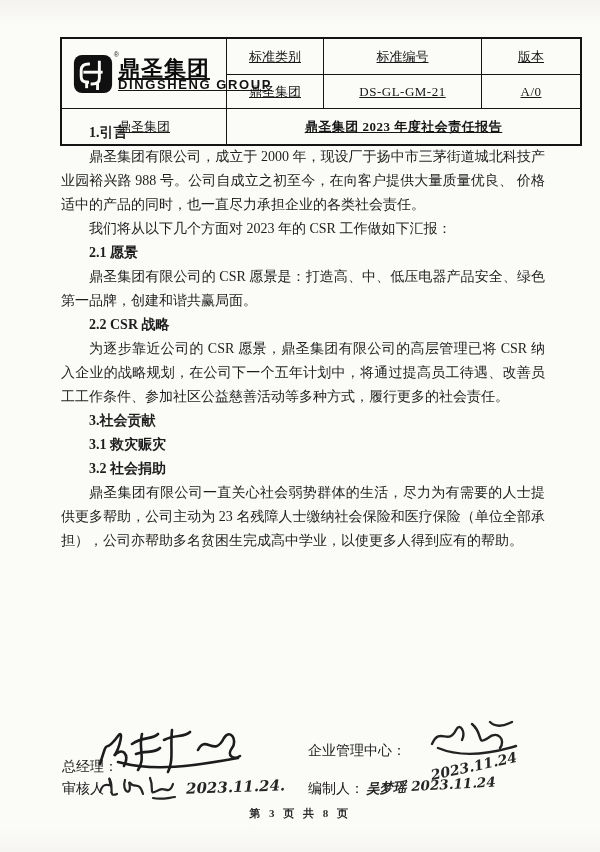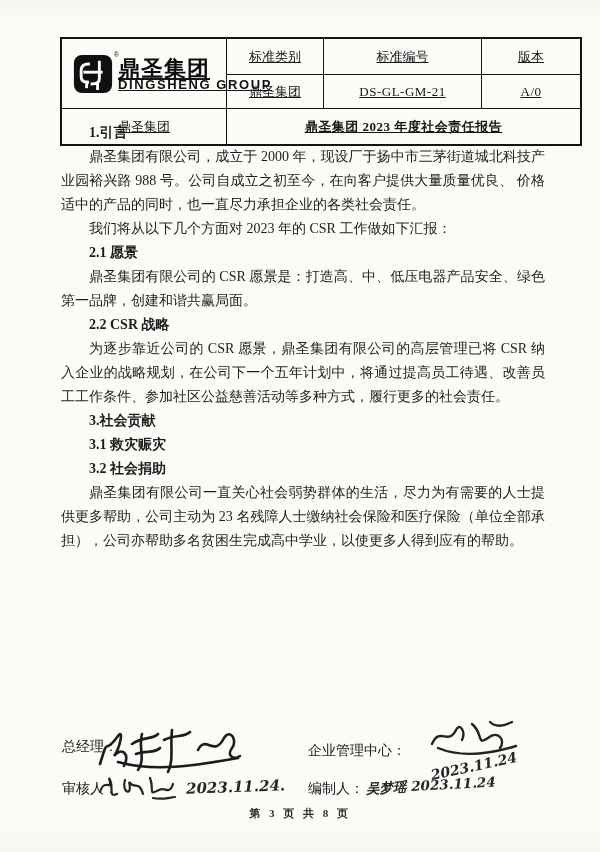--- a/index.html
+++ b/index.html
@@ -114,21 +114,21 @@
     <p class="hd">2.2 CSR 战略</p>
     <p>为逐步靠近公司的 CSR 愿景，鼎圣集团有限公司的高层管理已将 CSR 纳入企业的战略规划，在公司下一个五年计划中，将通过提高员工待遇、改善员工工作条件、参加社区公益慈善活动等多种方式，履行更多的社会责任。</p>
     <p class="hd">3.社会贡献</p>
     <p class="hd">3.1 救灾赈灾</p>
     <p class="hd">3.2 社会捐助</p>
     <p>鼎圣集团有限公司一直关心社会弱势群体的生活，尽力为有需要的人士提供更多帮助，公司主动为 23 名残障人士缴纳社会保险和医疗保险（单位全部承担），公司亦帮助多名贫困生完成高中学业，以使更多人得到应有的帮助。</p>
   </div>
 
   <div class="sig">
 
-    <span class="lbl" style="left:62px;top:8px">总经理：</span>
+    <span class="lbl" style="left:62px;top:28px">总经理：</span>
     <svg style="left:92px;top:-8px" width="150" height="56" viewBox="0 0 150 56">
       <g stroke="#1c1c1c" stroke-width="2.6" fill="none" stroke-linecap="round">
         <path d="M8,42 C18,10 10,36 26,14 C32,6 28,26 22,34 C30,24 38,32 32,44"></path>
         <path d="M50,12 C46,26 54,36 46,48 M40,22 C52,14 60,18 66,12 M44,32 C54,28 62,32 68,26"></path>
         <path d="M80,8 C78,24 82,38 76,50 M72,18 C84,12 92,16 98,10"></path>
         <path d="M106,28 C114,12 122,36 132,16 C138,6 146,18 140,26 C134,34 142,38 148,34"></path>
         <path d="M26,40 C62,50 102,44 146,36"></path>
       </g>
     </svg>
 

